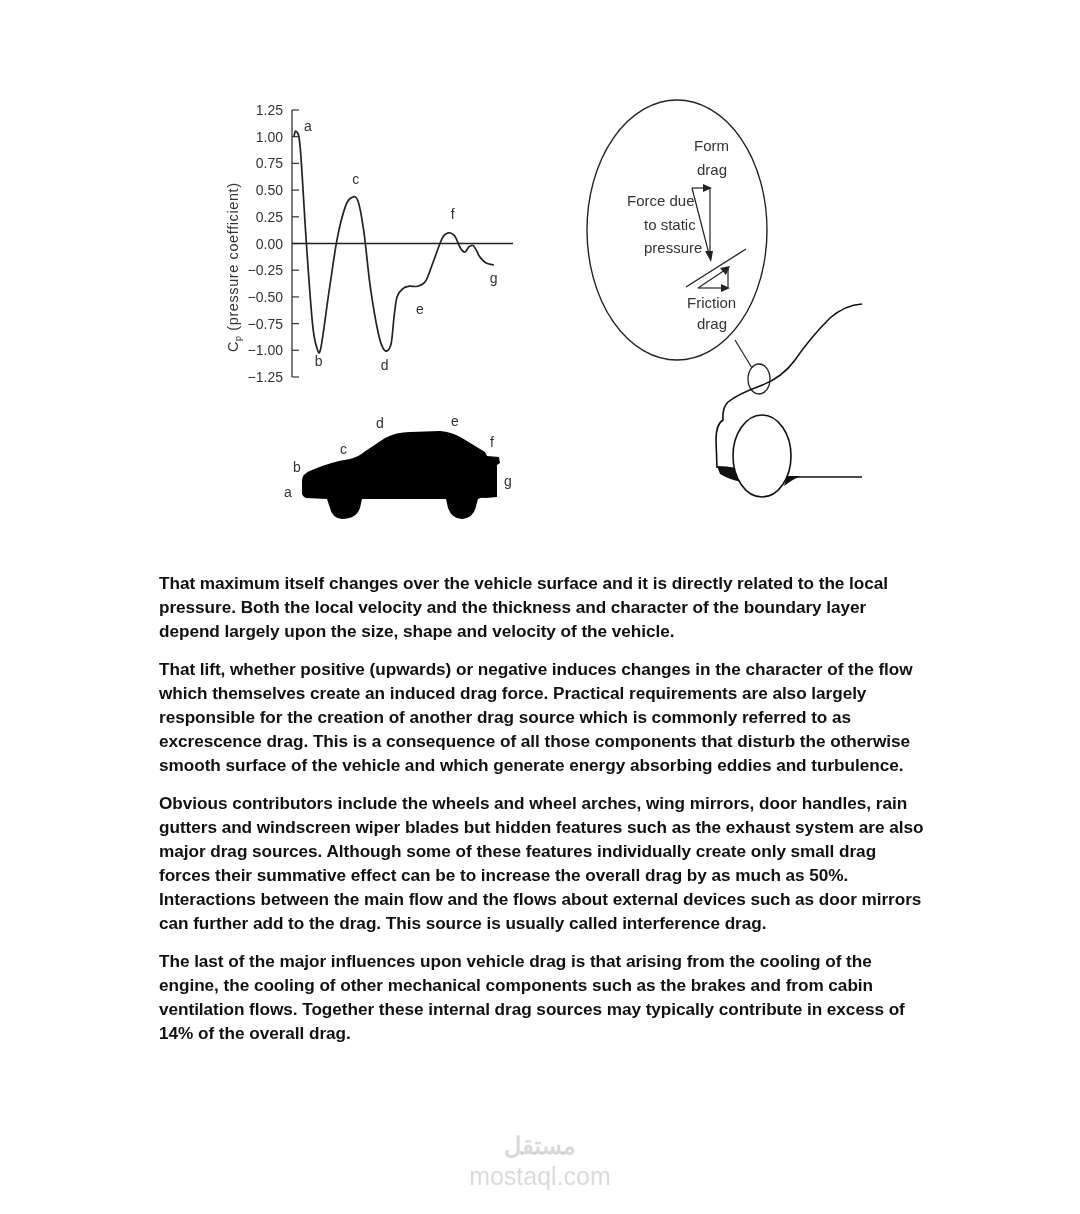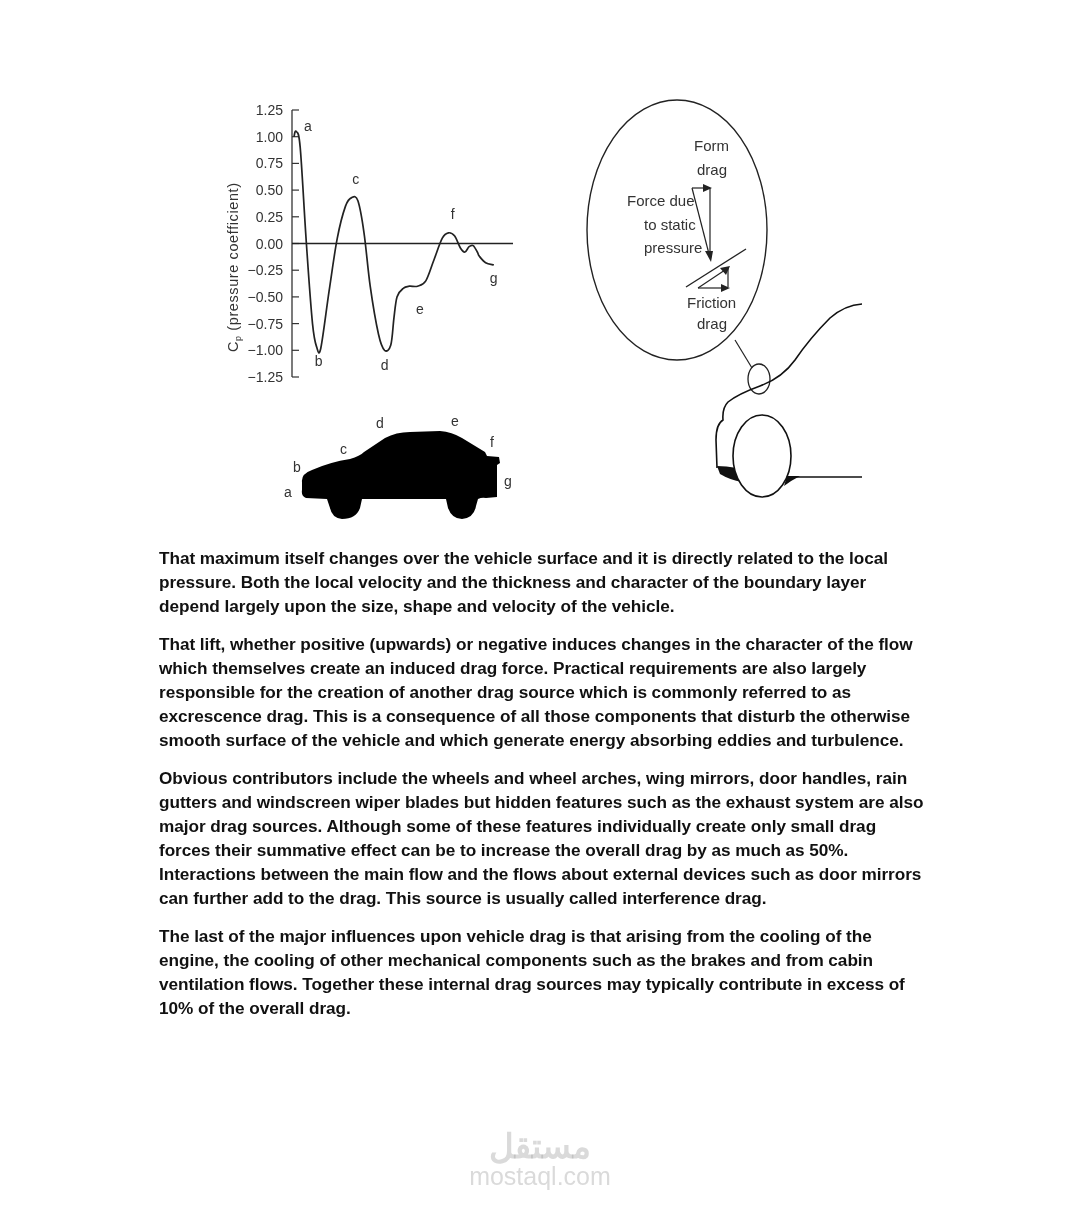--- a/index.html
+++ b/index.html
@@ -8,21 +8,21 @@
   #figure { position:absolute; left:0; top:0; width:1080px; height:530px; }
   #figure svg { position:absolute; left:0; top:0; }
   .tick-label { font-family:"Liberation Sans", sans-serif; font-size:14px; fill:#333; }
   .pt-label { font-family:"Liberation Sans", sans-serif; font-size:14px; fill:#333; }
   .diag-label { font-family:"Liberation Sans", sans-serif; font-size:15px; fill:#333; }
   .body-text { position:absolute; left:159px; width:770px; }
   .body-text p { margin:0 0 14px 0; font-weight:bold; font-size:17.2px; line-height:24px;
                  letter-spacing:-0.05px; color:#111; }
   .watermark { position:absolute; left:440px; top:1128px; width:200px; text-align:center;
                color:rgba(150,150,150,0.35); pointer-events:none; }
-  .watermark .logo { font-size:34px; font-weight:bold; line-height:36px; letter-spacing:-2px; }
+  .watermark .logo { font-size:24px; font-weight:bold; line-height:36px; letter-spacing:-2px; }
   .watermark .url { font-size:25px; font-weight:normal; line-height:24px; }
 </style>
 </head>
 <body>
 
 <div id="figure">
   <svg id="chart-svg" width="1080" height="530">
 
     <text id="ylabel" transform="translate(238,352) rotate(-90)" class="tick-label" style="font-size:14.5px;letter-spacing:0.6px">
       <tspan>C</tspan><tspan dy="3" style="font-size:9px">p</tspan><tspan dy="-3"> (pressure coefficient)</tspan>
@@ -108,23 +108,23 @@
 
       <path fill="none" stroke="#111" stroke-width="1.6" d="M862,304 Q845,305 830,318 Q810,338 795,360 Q782,378 760,386 Q738,394 728,402 Q722,408 723,420 Q716,424 716,440 L717,468"></path>
       <path fill="#111" d="M717,466 Q726,466 737,468 L742,482 Q730,480 720,474 Z"></path>
       <ellipse cx="762" cy="456" rx="29" ry="41" fill="#fff" stroke="#111" stroke-width="1.6"></ellipse>
       <path fill="#111" d="M787,476 L800,476 Q792,480 784,486 Z"></path>
       <line x1="795" y1="477" x2="862" y2="477" stroke="#111" stroke-width="1.6"></line>
     </g>
   </svg>
 </div>
 
-<div class="body-text" style="top:546px;">
+<div class="body-text" style="top:571px;">
   <p>That maximum itself changes over the vehicle surface and it is directly related to the local pressure. Both the local velocity and the thickness and character of the boundary layer depend largely upon the size, shape and velocity of the vehicle.</p>
   <p>That lift, whether positive (upwards) or negative induces changes in the character of the flow which themselves create an induced drag force. Practical requirements are also largely responsible for the creation of another drag source which is commonly referred to as excrescence drag. This is a consequence of all those components that disturb the otherwise smooth surface of the vehicle and which generate energy absorbing eddies and turbulence.</p>
   <p>Obvious contributors include the wheels and wheel arches, wing mirrors, door handles, rain gutters and windscreen wiper blades but hidden features such as the exhaust system are also major drag sources. Although some of these features individually create only small drag forces their summative effect can be to increase the overall drag by as much as 50%. Interactions between the main flow and the flows about external devices such as door mirrors can further add to the drag. This source is usually called interference drag.</p>
-  <p>The last of the major influences upon vehicle drag is that arising from the cooling of the engine, the cooling of other mechanical components such as the brakes and from cabin ventilation flows. Together these internal drag sources may typically contribute in excess of 10% of the overall drag.</p>
+  <p>The last of the major influences upon vehicle drag is that arising from the cooling of the engine, the cooling of other mechanical components such as the brakes and from cabin ventilation flows. Together these internal drag sources may typically contribute in excess of 14% of the overall drag.</p>
 </div>
 
 <div class="watermark">
   <div class="logo">مستقل</div>
   <div class="url">mostaql.com</div>
 </div>
 
 </body></html>

